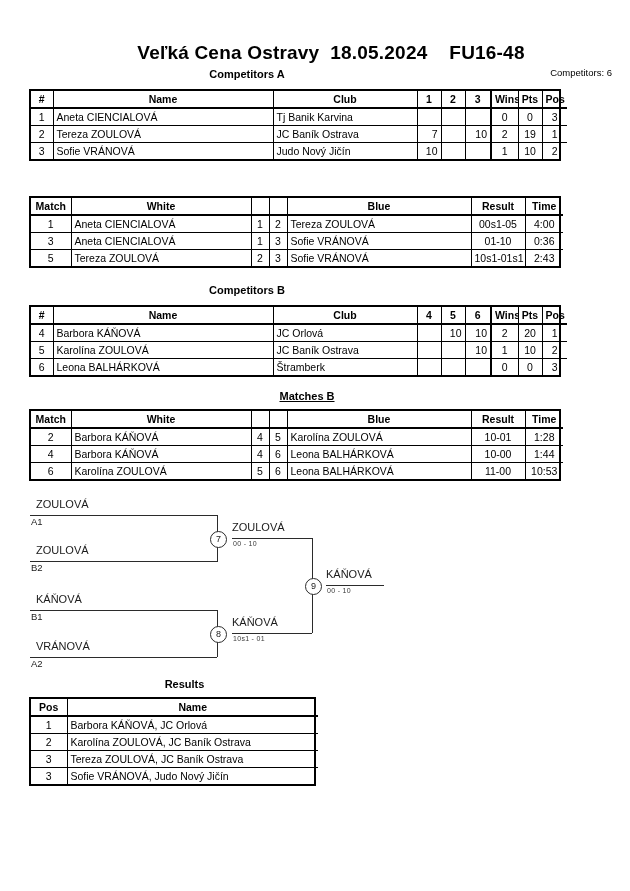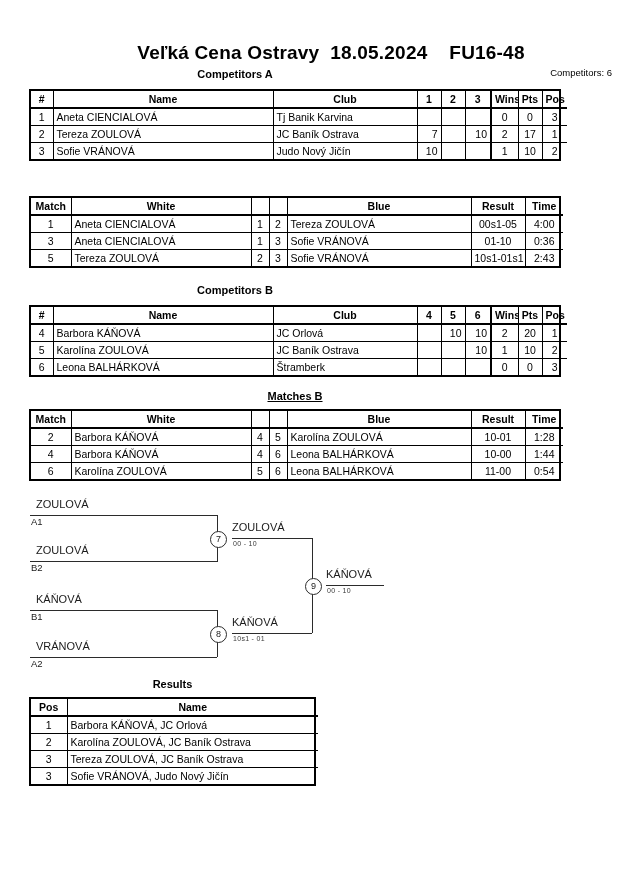--- a/index.html
+++ b/index.html
@@ -39,20 +39,21 @@
     white-space: nowrap;
   }
 
   
   .caption {
     position: absolute;
     font-size: 11px;
     font-weight: bold;
     text-align: center;
     white-space: nowrap;
+    margin-left: 12px;
   }
 
   
   .tbl {
     position: absolute;
     border: 2px solid #000;
     box-sizing: border-box;
     background: #fff;
   }
   .tbl table {
@@ -180,21 +181,21 @@
         <td class="c">3</td>
       </tr>
       <tr>
         <td class="c">2</td>
         <td class="l">Tereza ZOULOVÁ</td>
         <td class="l">JC Baník Ostrava</td>
         <td class="r">7</td>
         <td class="r"></td>
         <td class="r">10</td>
         <td class="c sep-left">2</td>
-        <td class="c">17</td>
+        <td class="c">19</td>
         <td class="c">1</td>
       </tr>
       <tr>
         <td class="c">3</td>
         <td class="l">Sofie VRÁNOVÁ</td>
         <td class="l">Judo Nový Jičín</td>
         <td class="r">10</td>
         <td class="r"></td>
         <td class="r"></td>
         <td class="c sep-left">1</td>
@@ -370,21 +371,21 @@
         <td class="c">10-00</td>
         <td class="c">1:44</td>
       </tr>
       <tr>
         <td class="c">6</td>
         <td class="l">Karolína ZOULOVÁ</td>
         <td class="c">5</td>
         <td class="c">6</td>
         <td class="l">Leona BALHÁRKOVÁ</td>
         <td class="c">11-00</td>
-        <td class="c">0:54</td>
+        <td class="c">10:53</td>
       </tr>
     </tbody>
   </table>
 </div>
 
 <div class="bracket">
 
   <div class="bk-name" style="left:36px; top:3px;">ZOULOVÁ</div>
   <div class="bk-line bk-h" style="left:30px; top:20px; width:187px;"></div>
   <div class="bk-seed" style="left:31px; top:21px;">A1</div>

